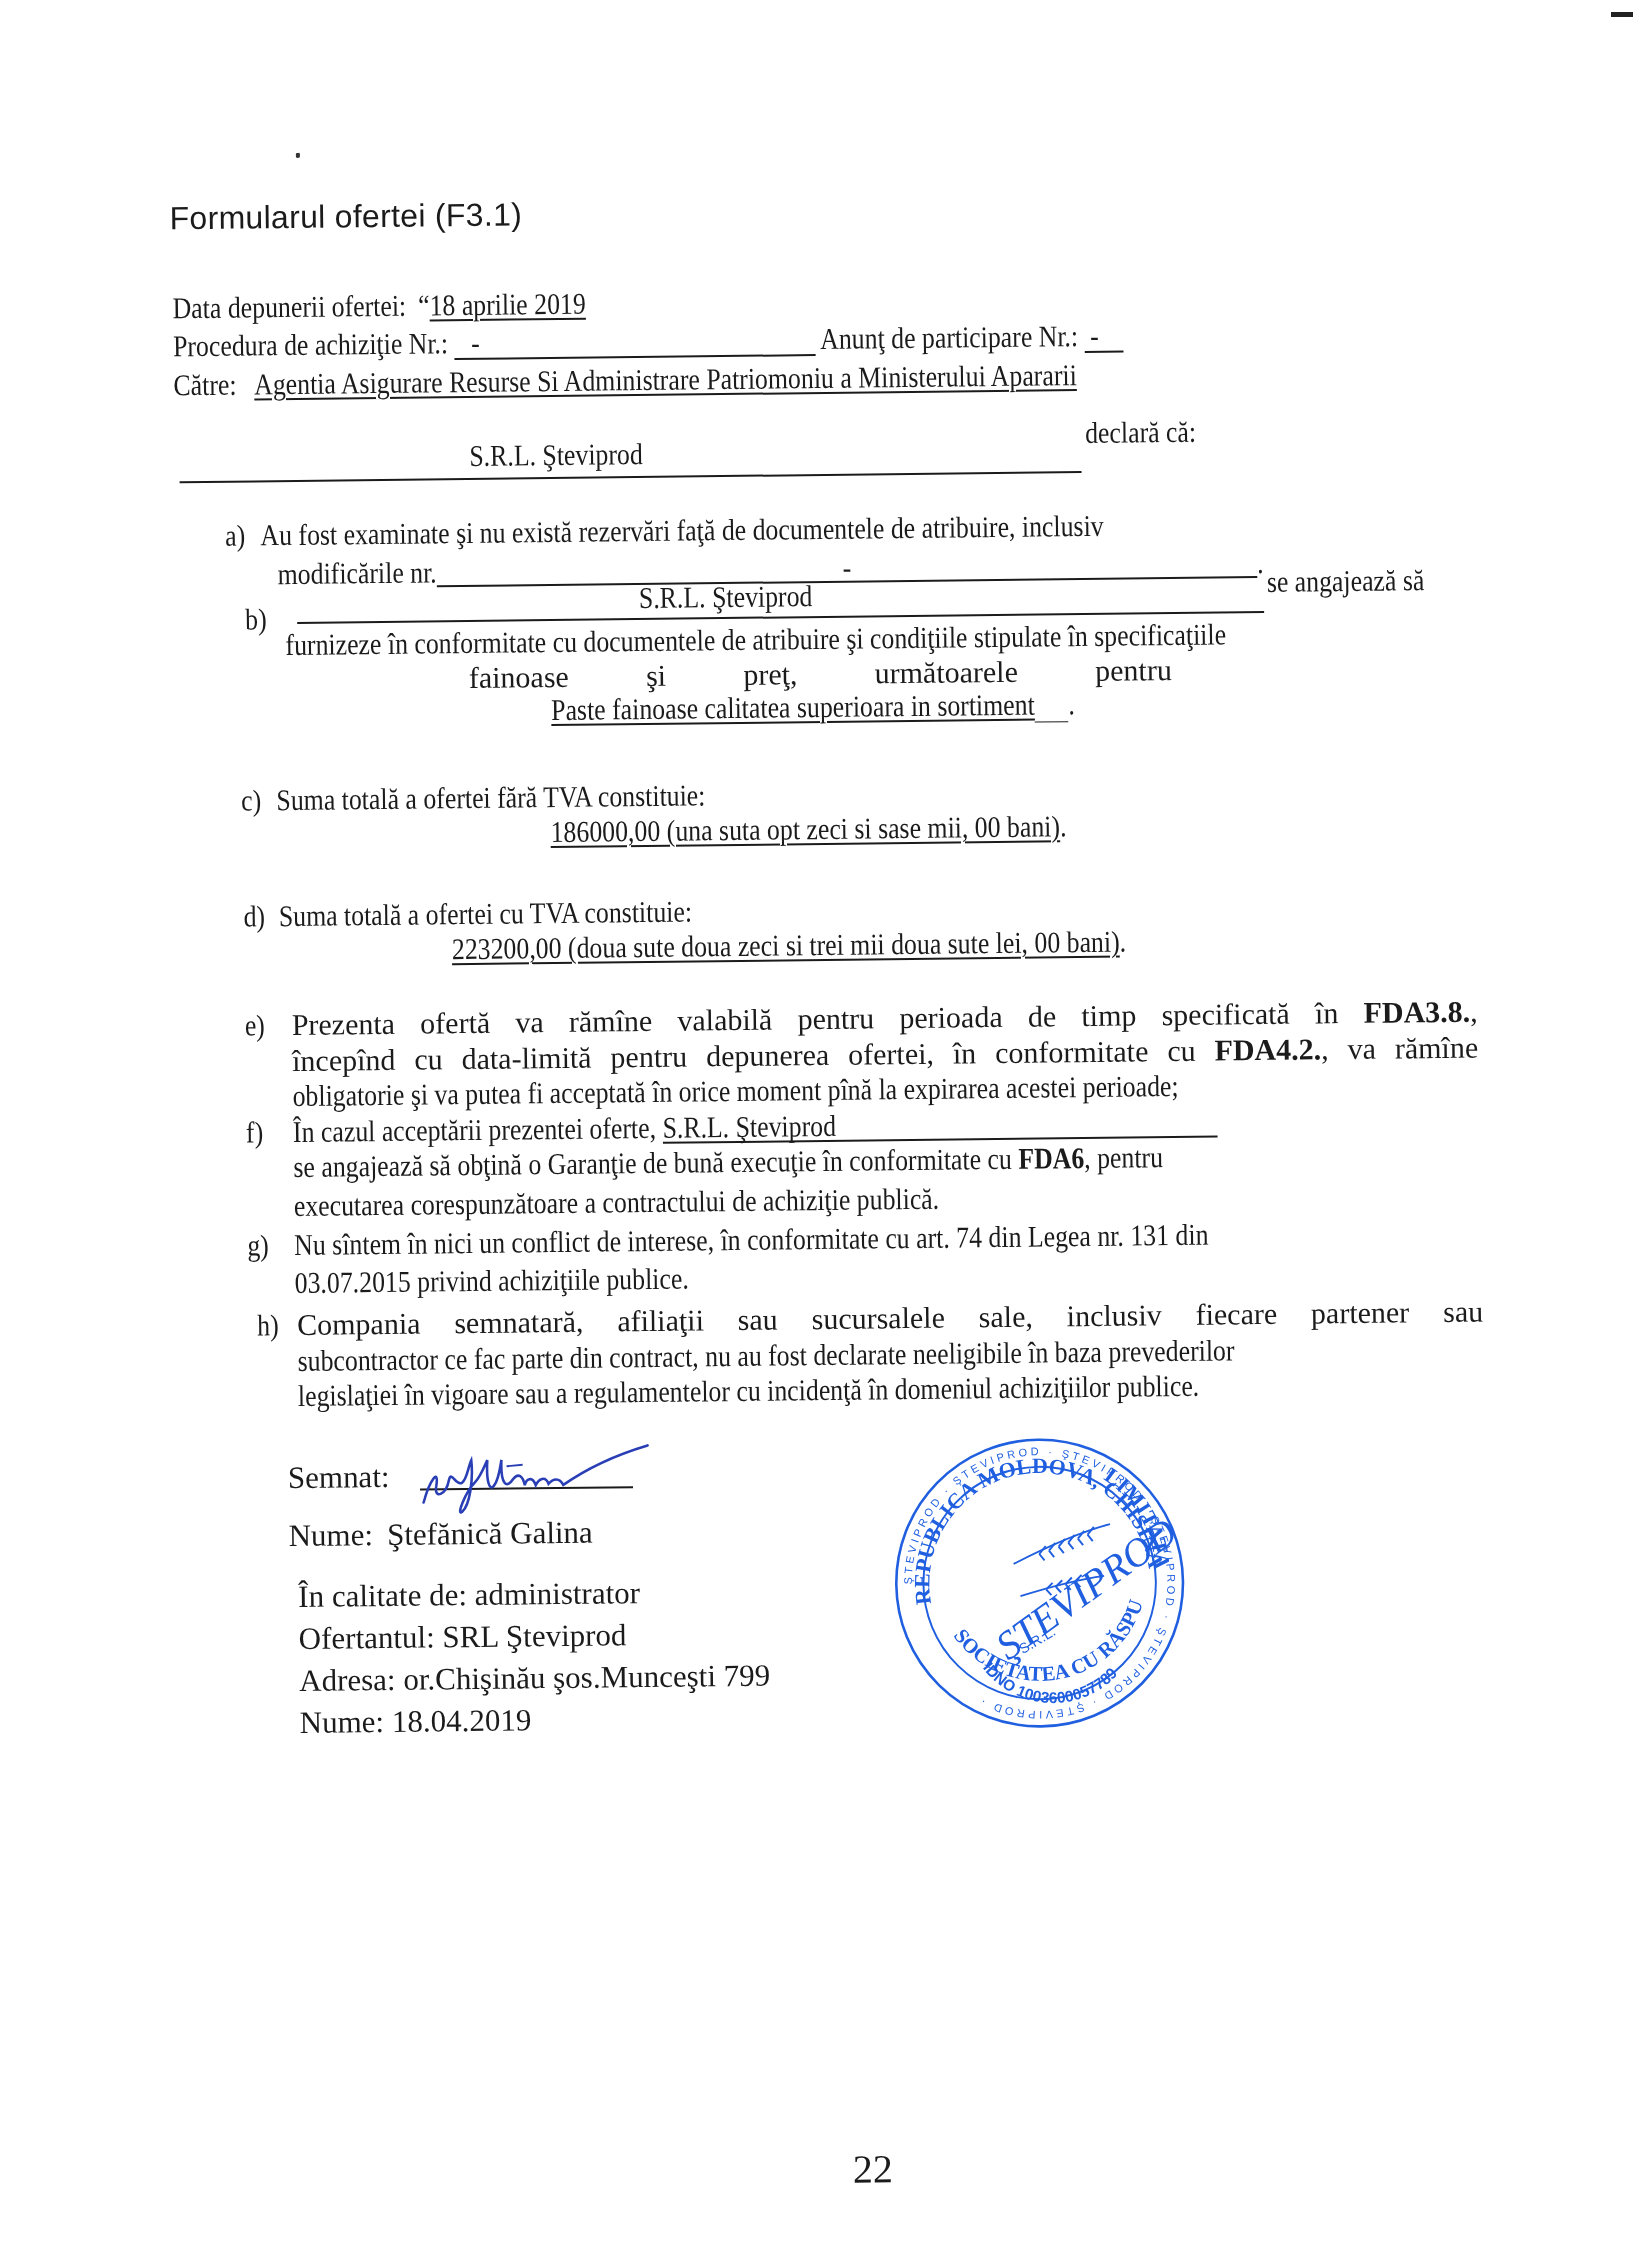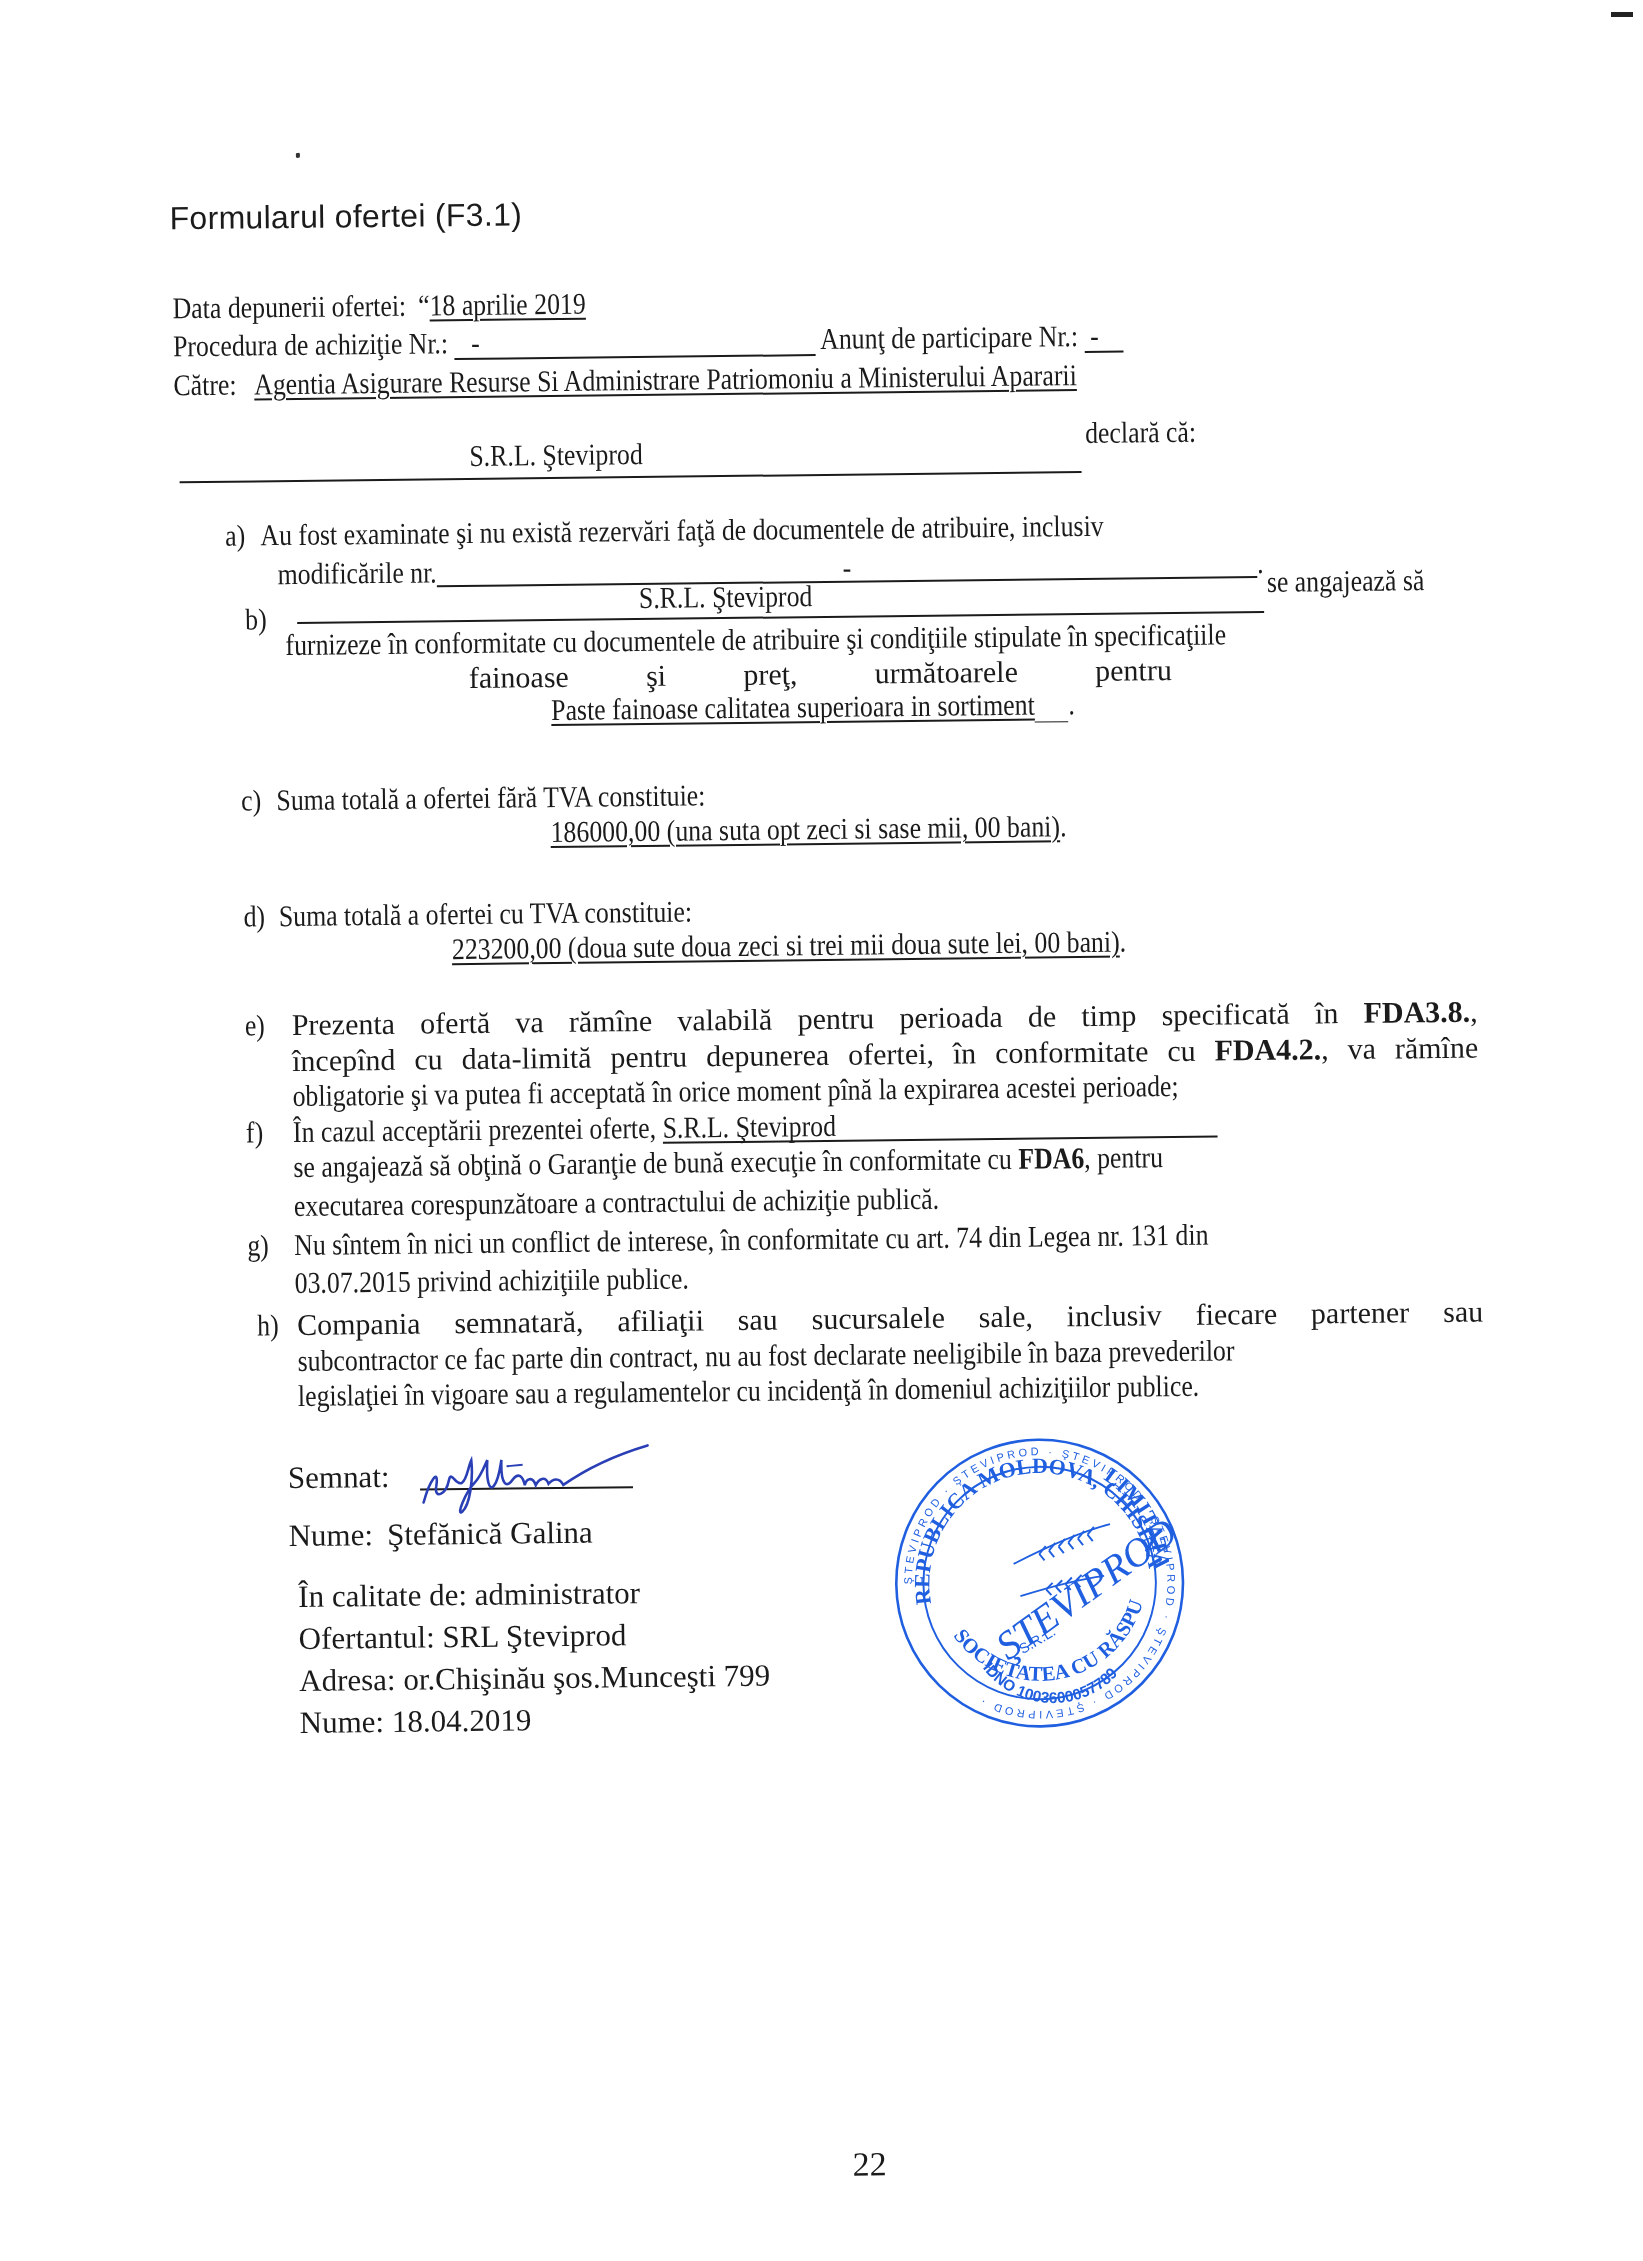--- a/index.html
+++ b/index.html
@@ -12,21 +12,21 @@
   .cond { transform:scaleX(0.86); transform-origin:left center; display:inline-block; }
   .t46 { font-size:30px; }
   .t48 { font-size:31px; }
   .ul { text-decoration:underline; text-decoration-thickness:1.9px; text-underline-offset:3.9px; }
   .line { position:absolute; border-bottom:2.6px solid #1b1b1b; height:0; }
   .just { text-align:justify; text-align-last:justify; white-space:normal; }
   b { font-weight:bold; }
   .marker { display:inline-block; width:41px; }
   .stamp { position:absolute; left:886px; top:1437px; width:297px; height:297px; }
   .sig { position:absolute; left:406px; top:1437px; width:245px; height:77px; }
-  .pagenum { left:841px; top:2146px; font-size:34px; }
+  .pagenum { left:841px; top:2146px; font-size:40px; }
   .corner-mark { position:absolute; left:1611px; top:11.6px; width:22px; height:5.2px; background:#222; }
   .dot-mark { position:absolute; left:307px; top:147px; width:3.9px; height:5.2px; background:#333; border-radius:1.3px; }
 </style>
 </head>
 <body>
 
 <div class="corner-mark"></div>
 
 <div class="page">
 

